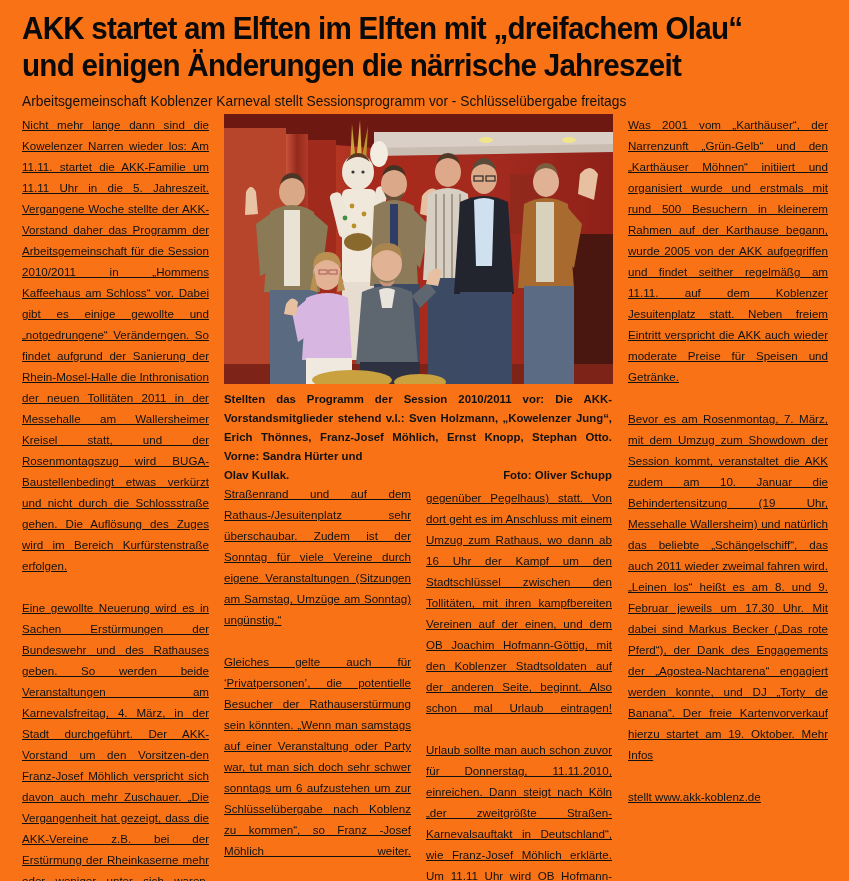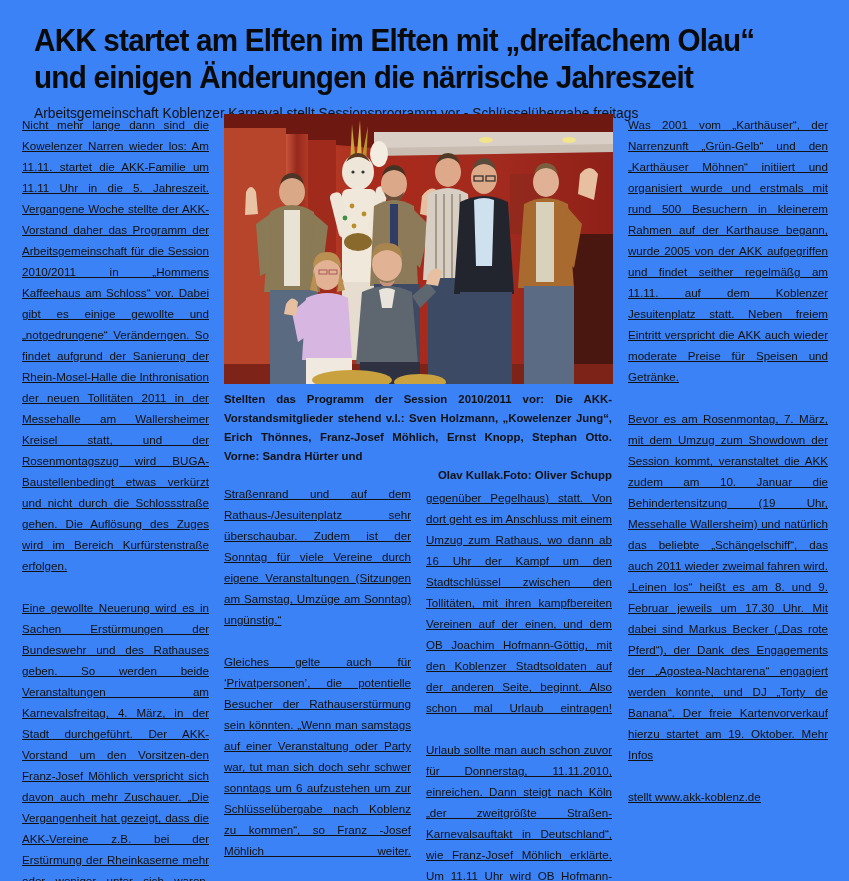--- a/index.html
+++ b/index.html
@@ -12,22 +12,22 @@
     height: 881px;
     font-family: "Liberation Sans", sans-serif;
     color: #000000;
     overflow: hidden;
   }
   .page {
     position: relative;
     width: 849px;
     height: 881px;
     box-sizing: border-box;
-    padding: 12px;
-    background: #3b82f6;
+    padding: 0;
+    background: #f97316;
   }
 
   
   .headline-block {
     padding: 10px 22px 0 22px;
   }
   .headline {
     font-family: "Liberation Sans", sans-serif;
     font-weight: 700;
     font-size: 31.5px;
@@ -108,21 +108,21 @@
     width: 388px;
     font-size: 11.4px;
     line-height: 19px;
     font-weight: 700;
     color: #111;
     text-align: justify;
   }
   .caption p { margin: 0; }
   .caption .lastline {
     display: flex;
-    justify-content: flex-end;
+    justify-content: space-between;
   }
 
   a.url {
     color: #111;
     text-decoration: underline;
   }
 </style>
 </head>
 <body>
 

